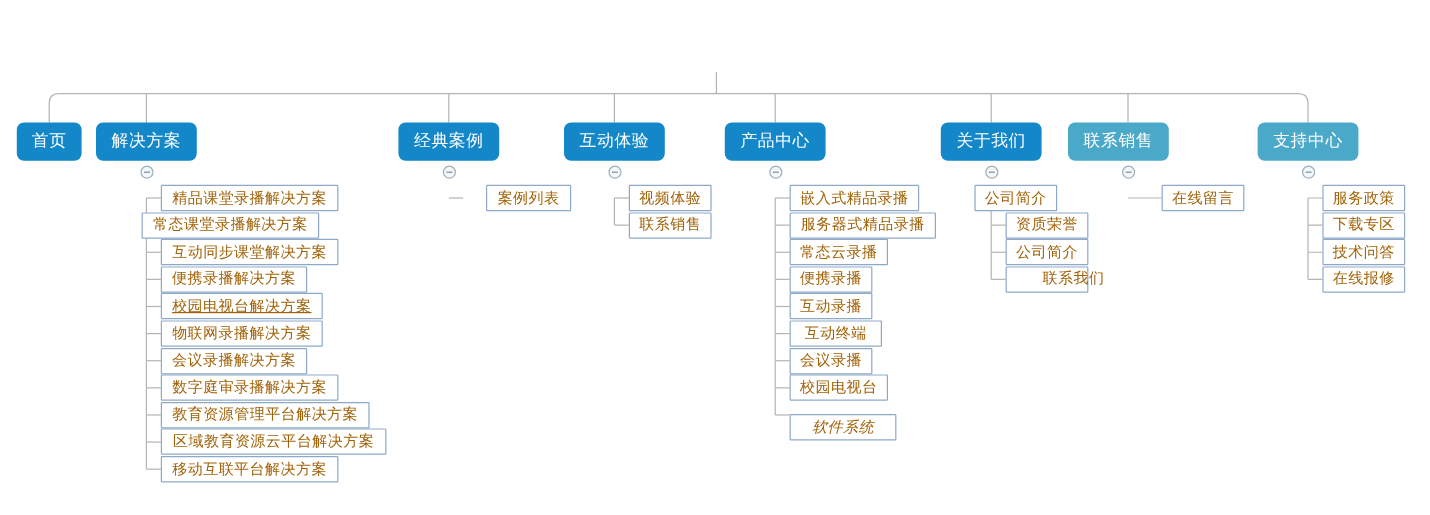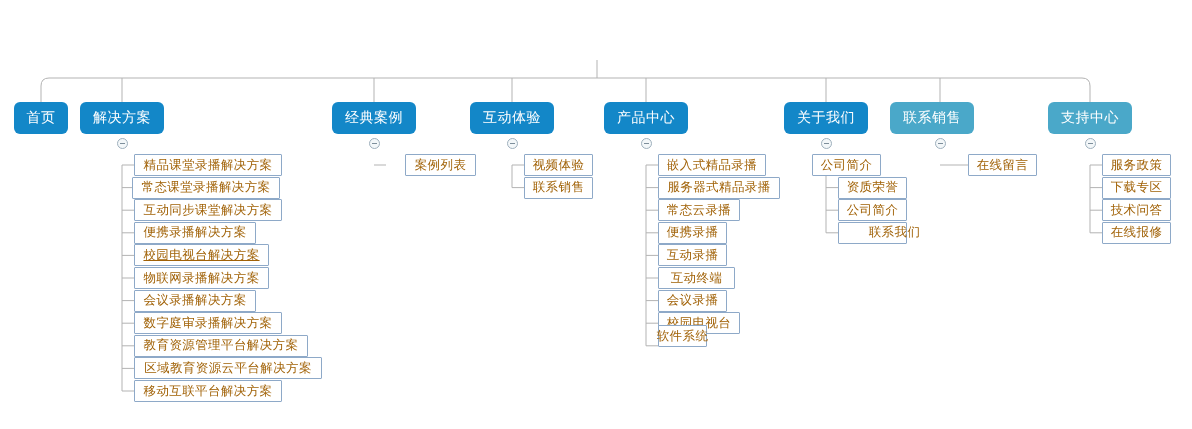--- a/index.html
+++ b/index.html
@@ -155,42 +155,42 @@
       <div class="node-l2" style="left: 80px; top: 102px; width: 84px;">解决方案</div>
       <div class="node-l2" style="left: 332px; top: 102px; width: 84px;">经典案例</div>
       <div class="node-l2" style="left: 470px; top: 102px; width: 84px;">互动体验</div>
       <div class="node-l2" style="left: 604px; top: 102px; width: 84px;">产品中心</div>
       <div class="node-l2" style="left: 784px; top: 102px; width: 84px;">关于我们</div>
       <div class="node-l2 light" style="left: 890px; top: 102px; width: 84px;">联系销售</div>
       <div class="node-l2 light" style="left: 1048px; top: 102px; width: 84px;">支持中心</div>
     </div>
   <div id="leaf-layer">
       <div class="node-leaf" style="left: 134px; top: 154px; width: 148px;">精品课堂录播解决方案</div>
-      <div class="node-leaf" style="left: 132px; top: 176.6px; width: 148px;">常态课堂录播解决方案</div>
+      <div class="node-leaf" style="left: 118px; top: 176.6px; width: 148px;">常态课堂录播解决方案</div>
       <div class="node-leaf" style="left: 134px; top: 199.2px; width: 148px;">互动同步课堂解决方案</div>
       <div class="node-leaf" style="left: 134px; top: 221.8px; width: 122px;">便携录播解决方案</div>
       <div class="node-leaf" style="left: 134px; top: 244.4px; width: 135px; text-decoration: underline;">校园电视台解决方案</div>
       <div class="node-leaf" style="left: 134px; top: 267px; width: 135px;">物联网录播解决方案</div>
       <div class="node-leaf" style="left: 134px; top: 289.6px; width: 122px;">会议录播解决方案</div>
       <div class="node-leaf" style="left: 134px; top: 312.2px; width: 148px;">数字庭审录播解决方案</div>
       <div class="node-leaf" style="left: 134px; top: 334.8px; width: 174px;">教育资源管理平台解决方案</div>
       <div class="node-leaf" style="left: 134px; top: 357.4px; width: 188px;">区域教育资源云平台解决方案</div>
       <div class="node-leaf" style="left: 134px; top: 380px; width: 148px;">移动互联平台解决方案</div>
       <div class="node-leaf" style="left: 405px; top: 154px; width: 71px;">案例列表</div>
       <div class="node-leaf" style="left: 524px; top: 154px; width: 69px;">视频体验</div>
       <div class="node-leaf" style="left: 524px; top: 176.6px; width: 69px;">联系销售</div>
       <div class="node-leaf" style="left: 658px; top: 154px; width: 108px;">嵌入式精品录播</div>
       <div class="node-leaf" style="left: 658px; top: 176.6px; width: 122px;">服务器式精品录播</div>
       <div class="node-leaf" style="left: 658px; top: 199.2px; width: 82px;">常态云录播</div>
       <div class="node-leaf" style="left: 658px; top: 221.8px; width: 69px;">便携录播</div>
       <div class="node-leaf" style="left: 658px; top: 244.4px; width: 69px;">互动录播</div>
       <div class="node-leaf" style="left: 658px; top: 267px; width: 77px;">互动终端</div>
       <div class="node-leaf" style="left: 658px; top: 289.6px; width: 69px;">会议录播</div>
       <div class="node-leaf" style="left: 658px; top: 312.2px; width: 82px;">校园电视台</div>
-      <div class="node-leaf" style="left: 658px; top: 325px; width: 49px;">软件系统</div>
+      <div class="node-leaf" style="left: 658px; top: 345px; width: 89px; font-style: italic;">软件系统</div>
       <div class="node-leaf" style="left: 812px; top: 154px; width: 69px;">公司简介</div>
       <div class="node-leaf" style="left: 838px; top: 176.6px; width: 69px;">资质荣誉</div>
       <div class="node-leaf" style="left: 838px; top: 199.2px; width: 69px;">公司简介</div>
       <div class="node-leaf" style="left: 838px; top: 221.8px; width: 69px; padding-left: 44px;">联系我们</div>
       <div class="node-leaf" style="left: 968px; top: 154px; width: 69px;">在线留言</div>
       <div class="node-leaf" style="left: 1102px; top: 154px; width: 69px;">服务政策</div>
       <div class="node-leaf" style="left: 1102px; top: 176.6px; width: 69px;">下载专区</div>
       <div class="node-leaf" style="left: 1102px; top: 199.2px; width: 69px;">技术问答</div>
       <div class="node-leaf" style="left: 1102px; top: 221.8px; width: 69px;">在线报修</div>
     </div>

